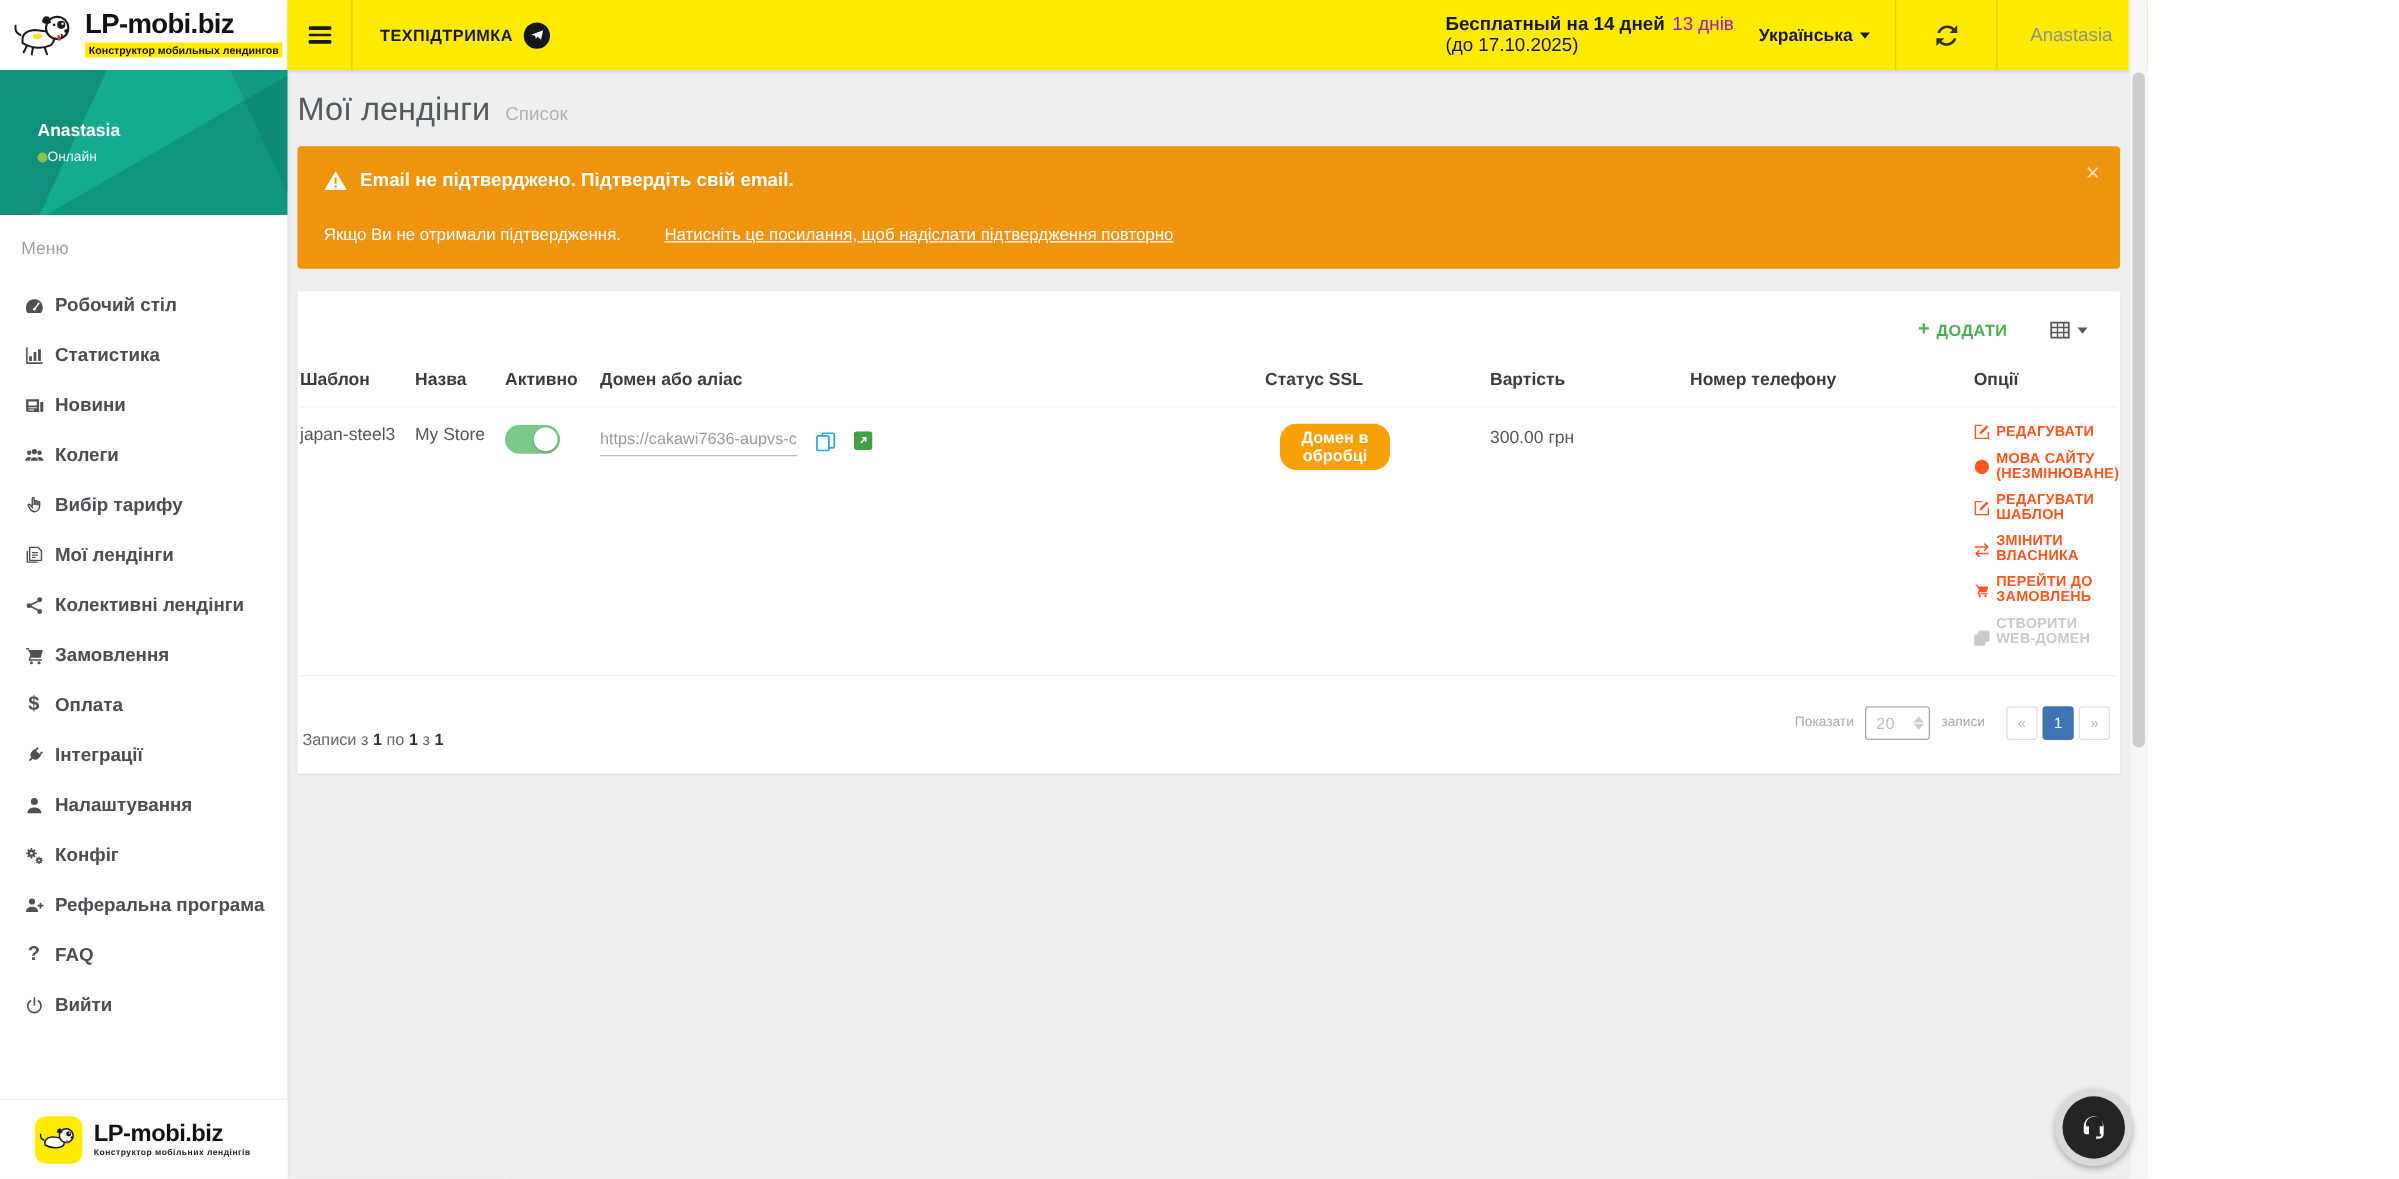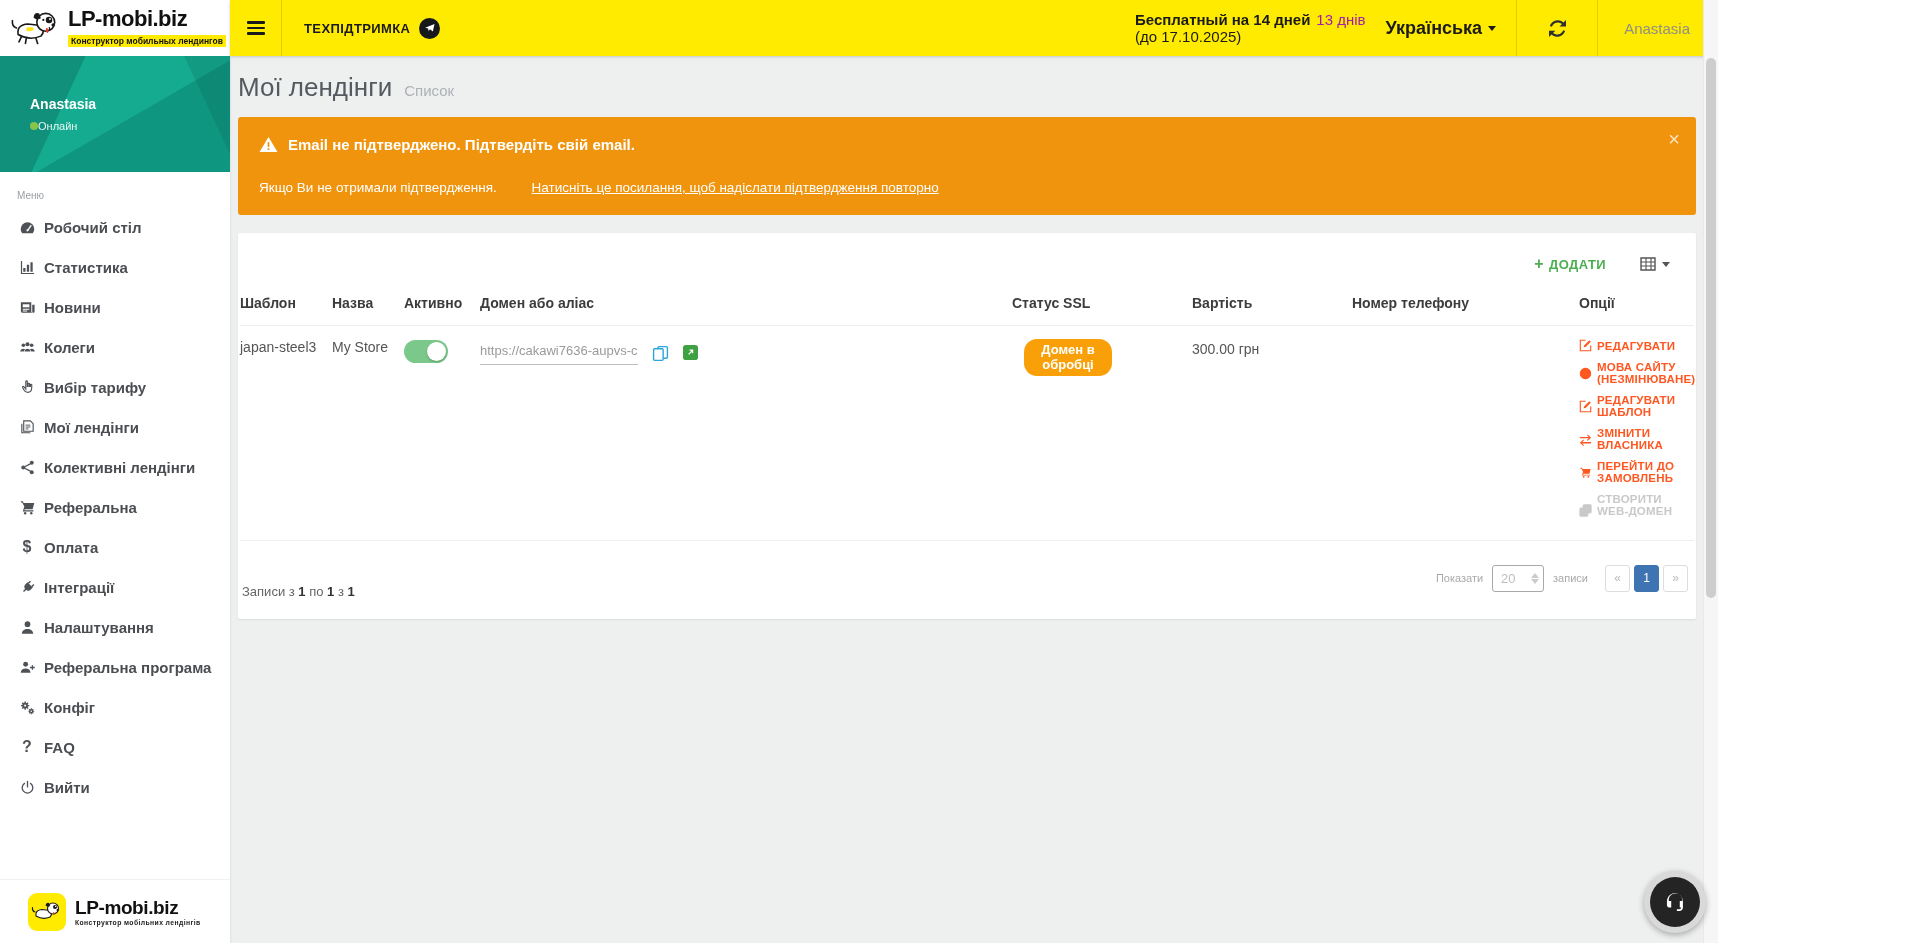--- a/index.html
+++ b/index.html
@@ -15,38 +15,38 @@
   .yellowbar { flex:1; background:#ffeb00; display:flex; align-items:center; box-shadow:0 1px 3px rgba(0,0,0,0.18); }
   .burger-box { width:52px; height:56px; display:flex; align-items:center; justify-content:center; border-right:1px solid rgba(0,0,0,0.12); cursor:pointer; }
   .burger { width:18px; }
   .burger i { display:block; height:2.4px; background:#1a1a1a; margin:3px 0; border-radius:1px; }
   .support { display:flex; align-items:center; gap:9px; padding:0 22px; font-size:13px; font-weight:700; color:#1a1a1a; letter-spacing:0.4px; cursor:pointer; }
   .tg-circle { width:21px; height:21px; border-radius:50%; background:#15171a; display:flex; align-items:center; justify-content:center; }
   .right-group { margin-left:auto; display:flex; align-items:center; gap:20px; padding-right:22px; height:56px; }
   .tariff { line-height:17px; font-size:15px; color:#1a1a1a; }
   .tariff b { font-weight:800; }
   .tariff .days { color:#a21caf; margin-left:6px; font-weight:400; }
-  .lang { display:flex; align-items:center; gap:6px; font-size:18px; font-weight:700; color:#1a1a1a; cursor:pointer; }
+  .lang { display:flex; align-items:center; gap:6px; font-size:14px; font-weight:700; color:#1a1a1a; cursor:pointer; }
   .caret-down { width:0; height:0; border-left:4px solid transparent; border-right:4px solid transparent; border-top:5px solid #1a1a1a; }
   .ybar-div { width:1px; height:56px; background:rgba(0,0,0,0.12); }
   .refresh-btn { width:40px; height:56px; display:flex; align-items:center; justify-content:center; cursor:pointer; }
   .top-user { font-size:15px; color:#8f8f85; padding:0 6px; cursor:pointer; }
 
   
   .sidebar { position:absolute; top:56px; left:0; width:230px; bottom:0; background:#fff; box-shadow:1px 0 2px rgba(0,0,0,0.06); z-index:10; }
   .user-panel { height:116px; padding:40px 0 0 30px; color:#fff;
     background:
       linear-gradient(115deg, rgba(8,96,82,0.35) 30%, rgba(0,0,0,0) 30.3%),
       linear-gradient(245deg, rgba(8,96,82,0.22) 16%, rgba(0,0,0,0) 16.3%),
       linear-gradient(150deg, #15ab91 55%, #0f9681 55.3%);
   }
   .user-panel .uname { font-size:14px; font-weight:700; }
   .user-panel .ustatus { margin-top:8px; font-size:11px; color:rgba(255,255,255,0.9); display:flex; align-items:center; gap:0; }
   .dot-online { width:8px; height:8px; border-radius:50%; background:#8bc34a; display:inline-block; }
-  .menu-label { margin:18px 0 6px 17px; font-size:10px; color:#9ba0a6; }
+  .menu-label { margin:18px 0 18px 17px; font-size:14px; color:#9ba0a6; }
   .menu a { display:flex; align-items:center; padding:11px 6px 11px 18px; text-decoration:none; color:#4a4e52; font-size:15px; font-weight:600; cursor:pointer; }
   .mi { width:18px; height:18px; margin-right:8px; flex:none; display:flex; align-items:center; justify-content:center; color:#4e5256; font-weight:700; }
   .mi svg { width:17px; height:17px; fill:#4e5256; }
   .mi.glyph { font-size:16px; }
   .sidebar-footer { position:absolute; bottom:0; left:0; right:0; height:64px; background:#fff; border-top:1px solid #f0f0f0; display:flex; align-items:center; padding-left:28px; gap:9px; }
   .f-logo-sq { width:38px; height:38px; background:#ffeb00; border-radius:9px; display:flex; align-items:center; justify-content:center; flex:none; }
   .f-logo-sq svg { width:32px; height:24px; }
   .f-lt { font-size:19px; font-weight:800; color:#111; letter-spacing:-0.4px; line-height:19px; }
   .f-ls { font-size:6.8px; font-weight:700; color:#222; letter-spacing:0.4px; margin-top:2px; }
 
@@ -263,21 +263,21 @@
         <span>Колективні лендінги</span>
       </a>
       <a>
         <span class="mi">
             <svg viewBox="0 0 18 18">
               <path d="M2 2.5h2.2l.6 1.8h11.4l-1.8 6.5H6l-.3 1.2h9.6v1.3H4L5.6 8 3.4 3.8H2z"></path>
               <circle cx="6.5" cy="15" r="1.3"></circle>
               <circle cx="13" cy="15" r="1.3"></circle>
             </svg>
           </span>
-        <span>Реферальна</span>
+        <span>Замовлення</span>
       </a>
       <a>
         <span class="mi glyph">$</span>
         <span>Оплата</span>
       </a>
       <a>
         <span class="mi">
             <svg viewBox="0 0 18 18">
               <g transform="rotate(45 9 9)">
                 <path d="M6.5 2v3.2M11.5 2v3.2" stroke="#4e5256" stroke-width="1.5"></path>
@@ -288,47 +288,47 @@
         <span>Інтеграції</span>
       </a>
       <a>
         <span class="mi">
             <svg viewBox="0 0 18 18">
               <circle cx="9" cy="5.5" r="3"></circle>
               <path d="M3 15.5c0-3.2 2.7-5 6-5s6 1.8 6 5z"></path>
             </svg>
           </span>
         <span>Налаштування</span>
-      </a>
-      <a>
-        <span class="mi">
-            <svg viewBox="0 0 18 18">
-              <circle cx="7" cy="5.5" r="2.6"></circle>
-              <path d="M1.8 14.5c0-2.9 2.4-4.5 5.2-4.5s5.2 1.6 5.2 4.5z"></path>
-              <path d="M13.5 6.5h1.4v1.8h1.8v1.4h-1.8v1.8h-1.4V9.7h-1.8V8.3h1.8z"></path>
-            </svg>
-          </span>
-        <span>Реферальна програма</span>
       </a>
       <a>
         <span class="mi">
             <svg viewBox="0 0 18 18">
               <g>
                 <circle cx="6.5" cy="7" r="3"></circle>
                 <path d="M6.5 2.6v8.8M2.1 7h8.8M3.4 3.9l6.2 6.2M9.6 3.9 3.4 10.1" stroke="#4e5256" stroke-width="1.5"></path>
                 <circle cx="6.5" cy="7" r="1.1" fill="#fff"></circle>
               </g>
               <g>
                 <circle cx="13" cy="13" r="2.2"></circle>
                 <path d="M13 9.9v6.2M9.9 13h6.2M10.8 10.8l4.4 4.4M15.2 10.8l-4.4 4.4" stroke="#4e5256" stroke-width="1.2"></path>
                 <circle cx="13" cy="13" r="0.8" fill="#fff"></circle>
               </g>
             </svg>
           </span>
         <span>Конфіг</span>
+      </a>
+      <a>
+        <span class="mi">
+            <svg viewBox="0 0 18 18">
+              <circle cx="7" cy="5.5" r="2.6"></circle>
+              <path d="M1.8 14.5c0-2.9 2.4-4.5 5.2-4.5s5.2 1.6 5.2 4.5z"></path>
+              <path d="M13.5 6.5h1.4v1.8h1.8v1.4h-1.8v1.8h-1.4V9.7h-1.8V8.3h1.8z"></path>
+            </svg>
+          </span>
+        <span>Реферальна програма</span>
       </a>
       <a>
         <span class="mi glyph">?</span>
         <span>FAQ</span>
       </a>
       <a>
         <span class="mi">
             <svg viewBox="0 0 18 18">
               <path d="M8.3 2h1.4v7H8.3z"></path>
               <path d="M12.1 3.8a6.3 6.3 0 1 1-6.2 0l.7 1.2a4.9 4.9 0 1 0 4.8 0z"></path>

